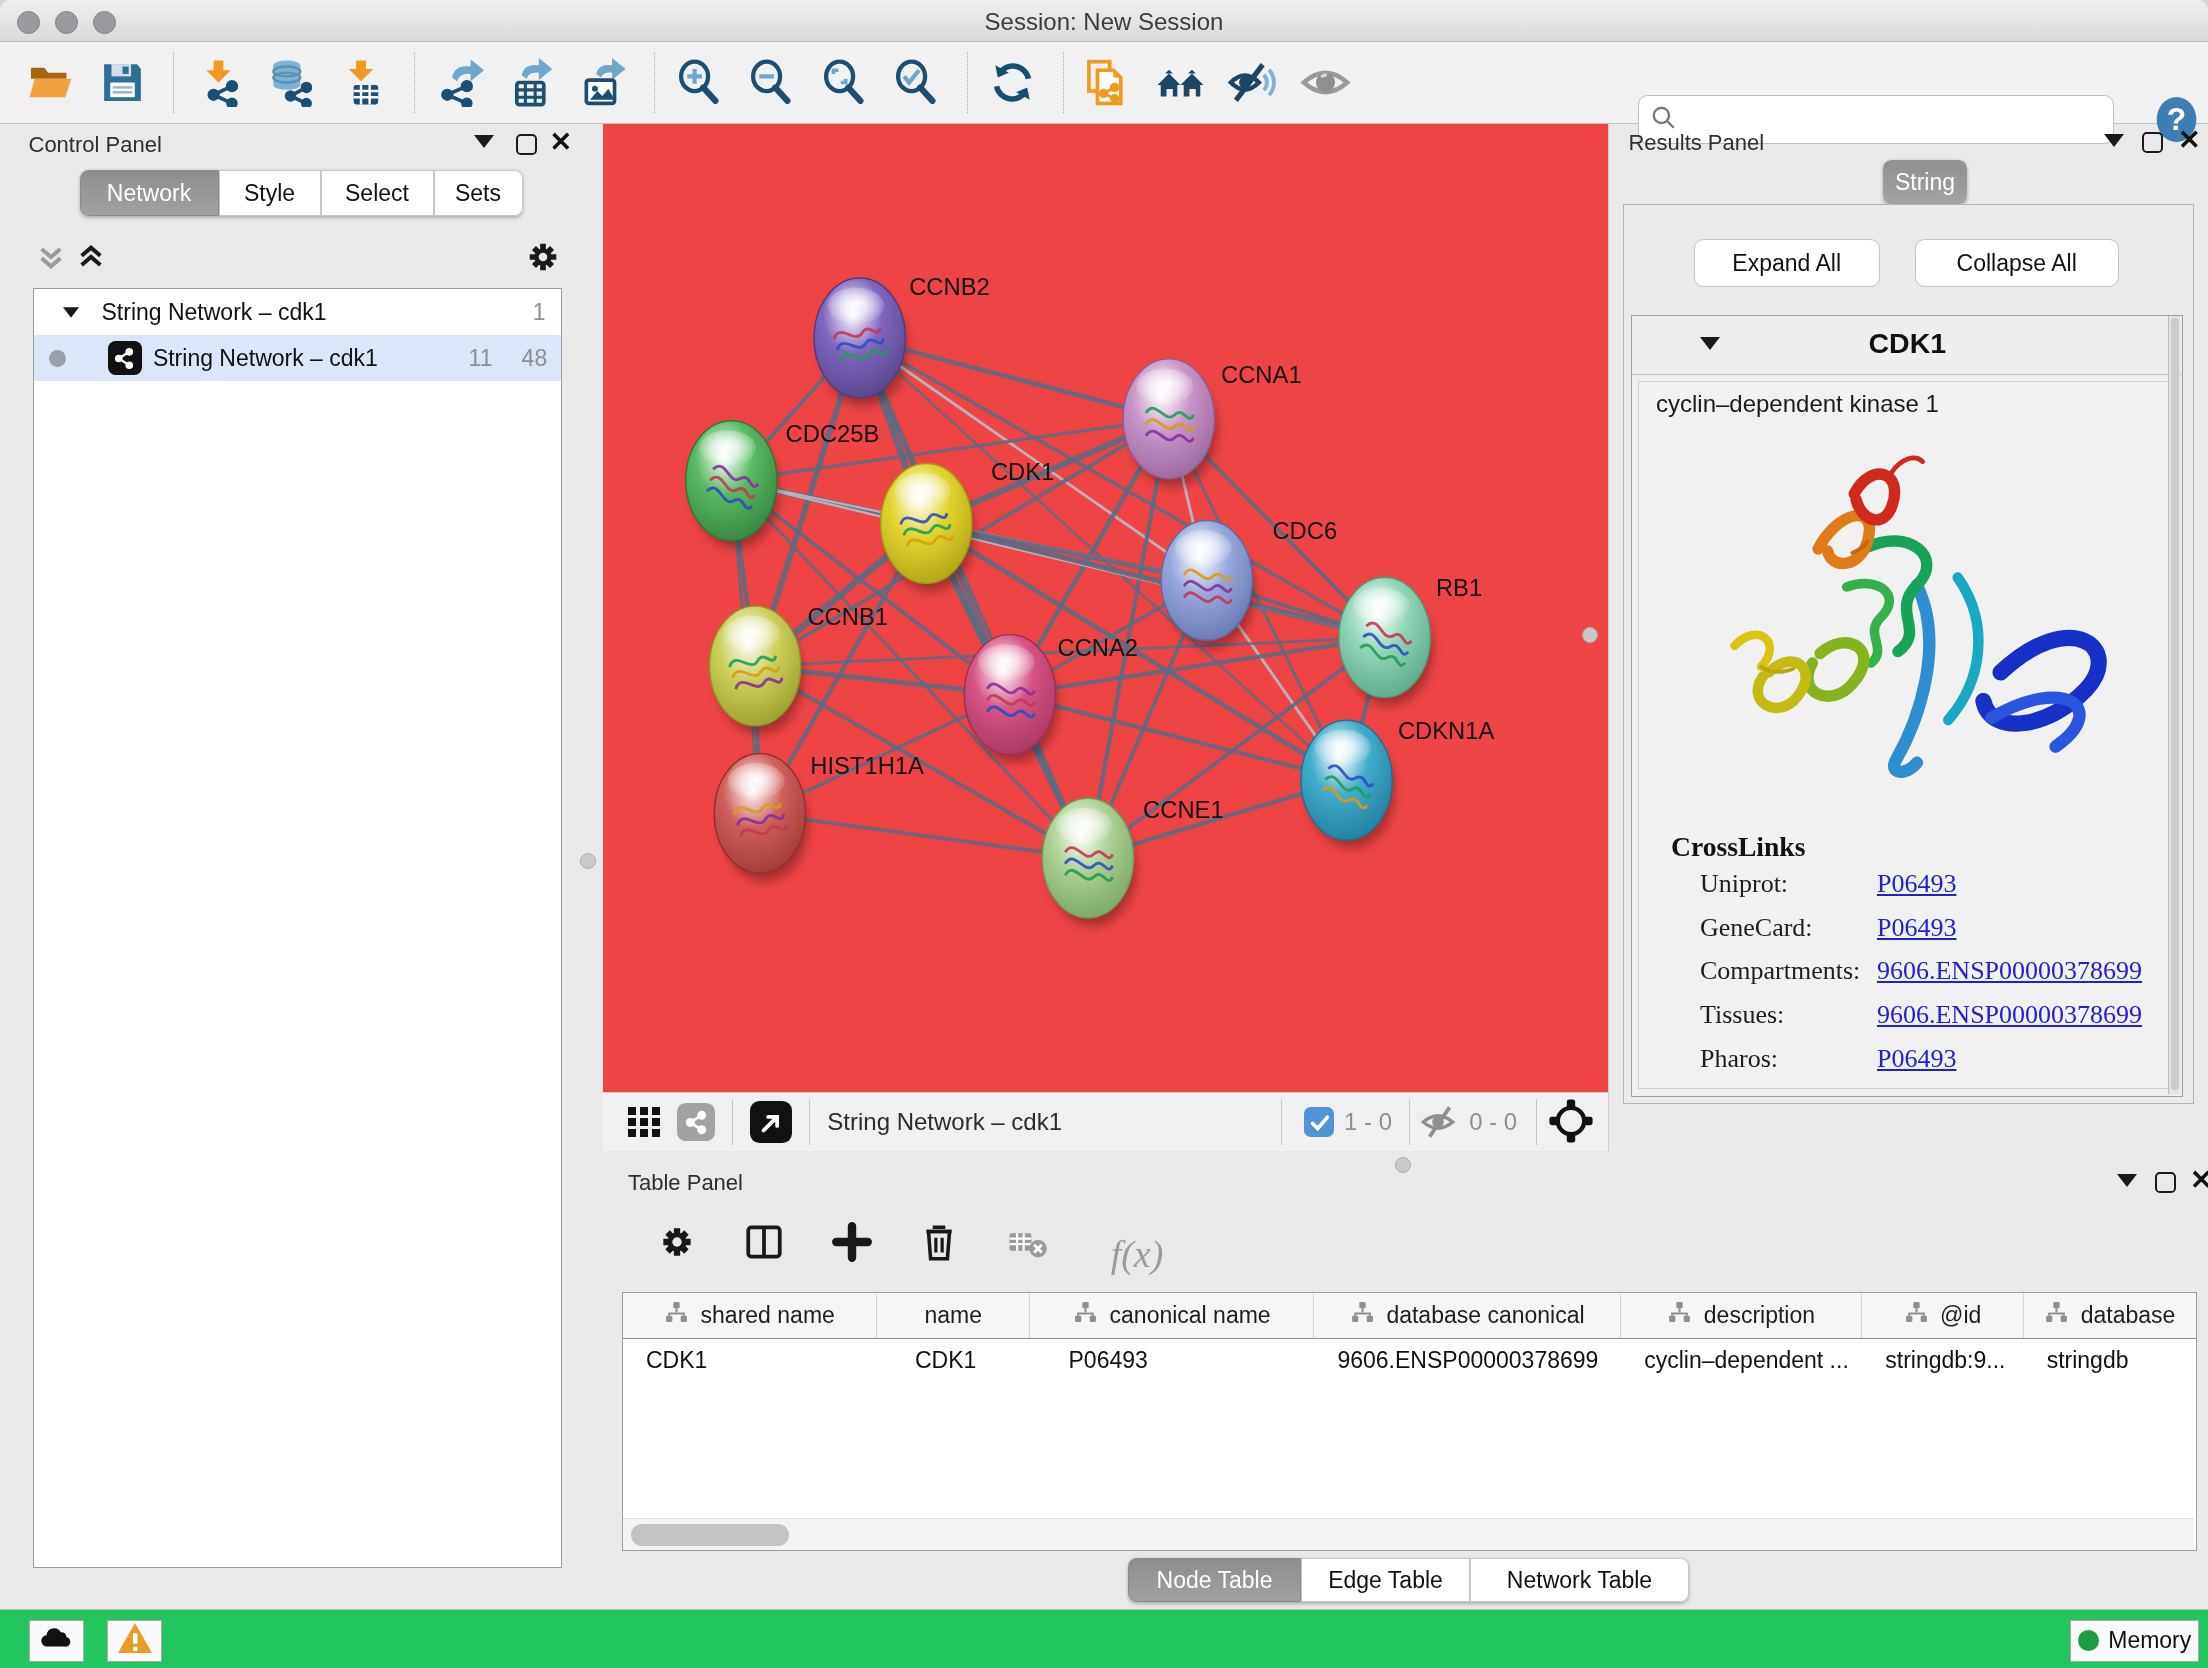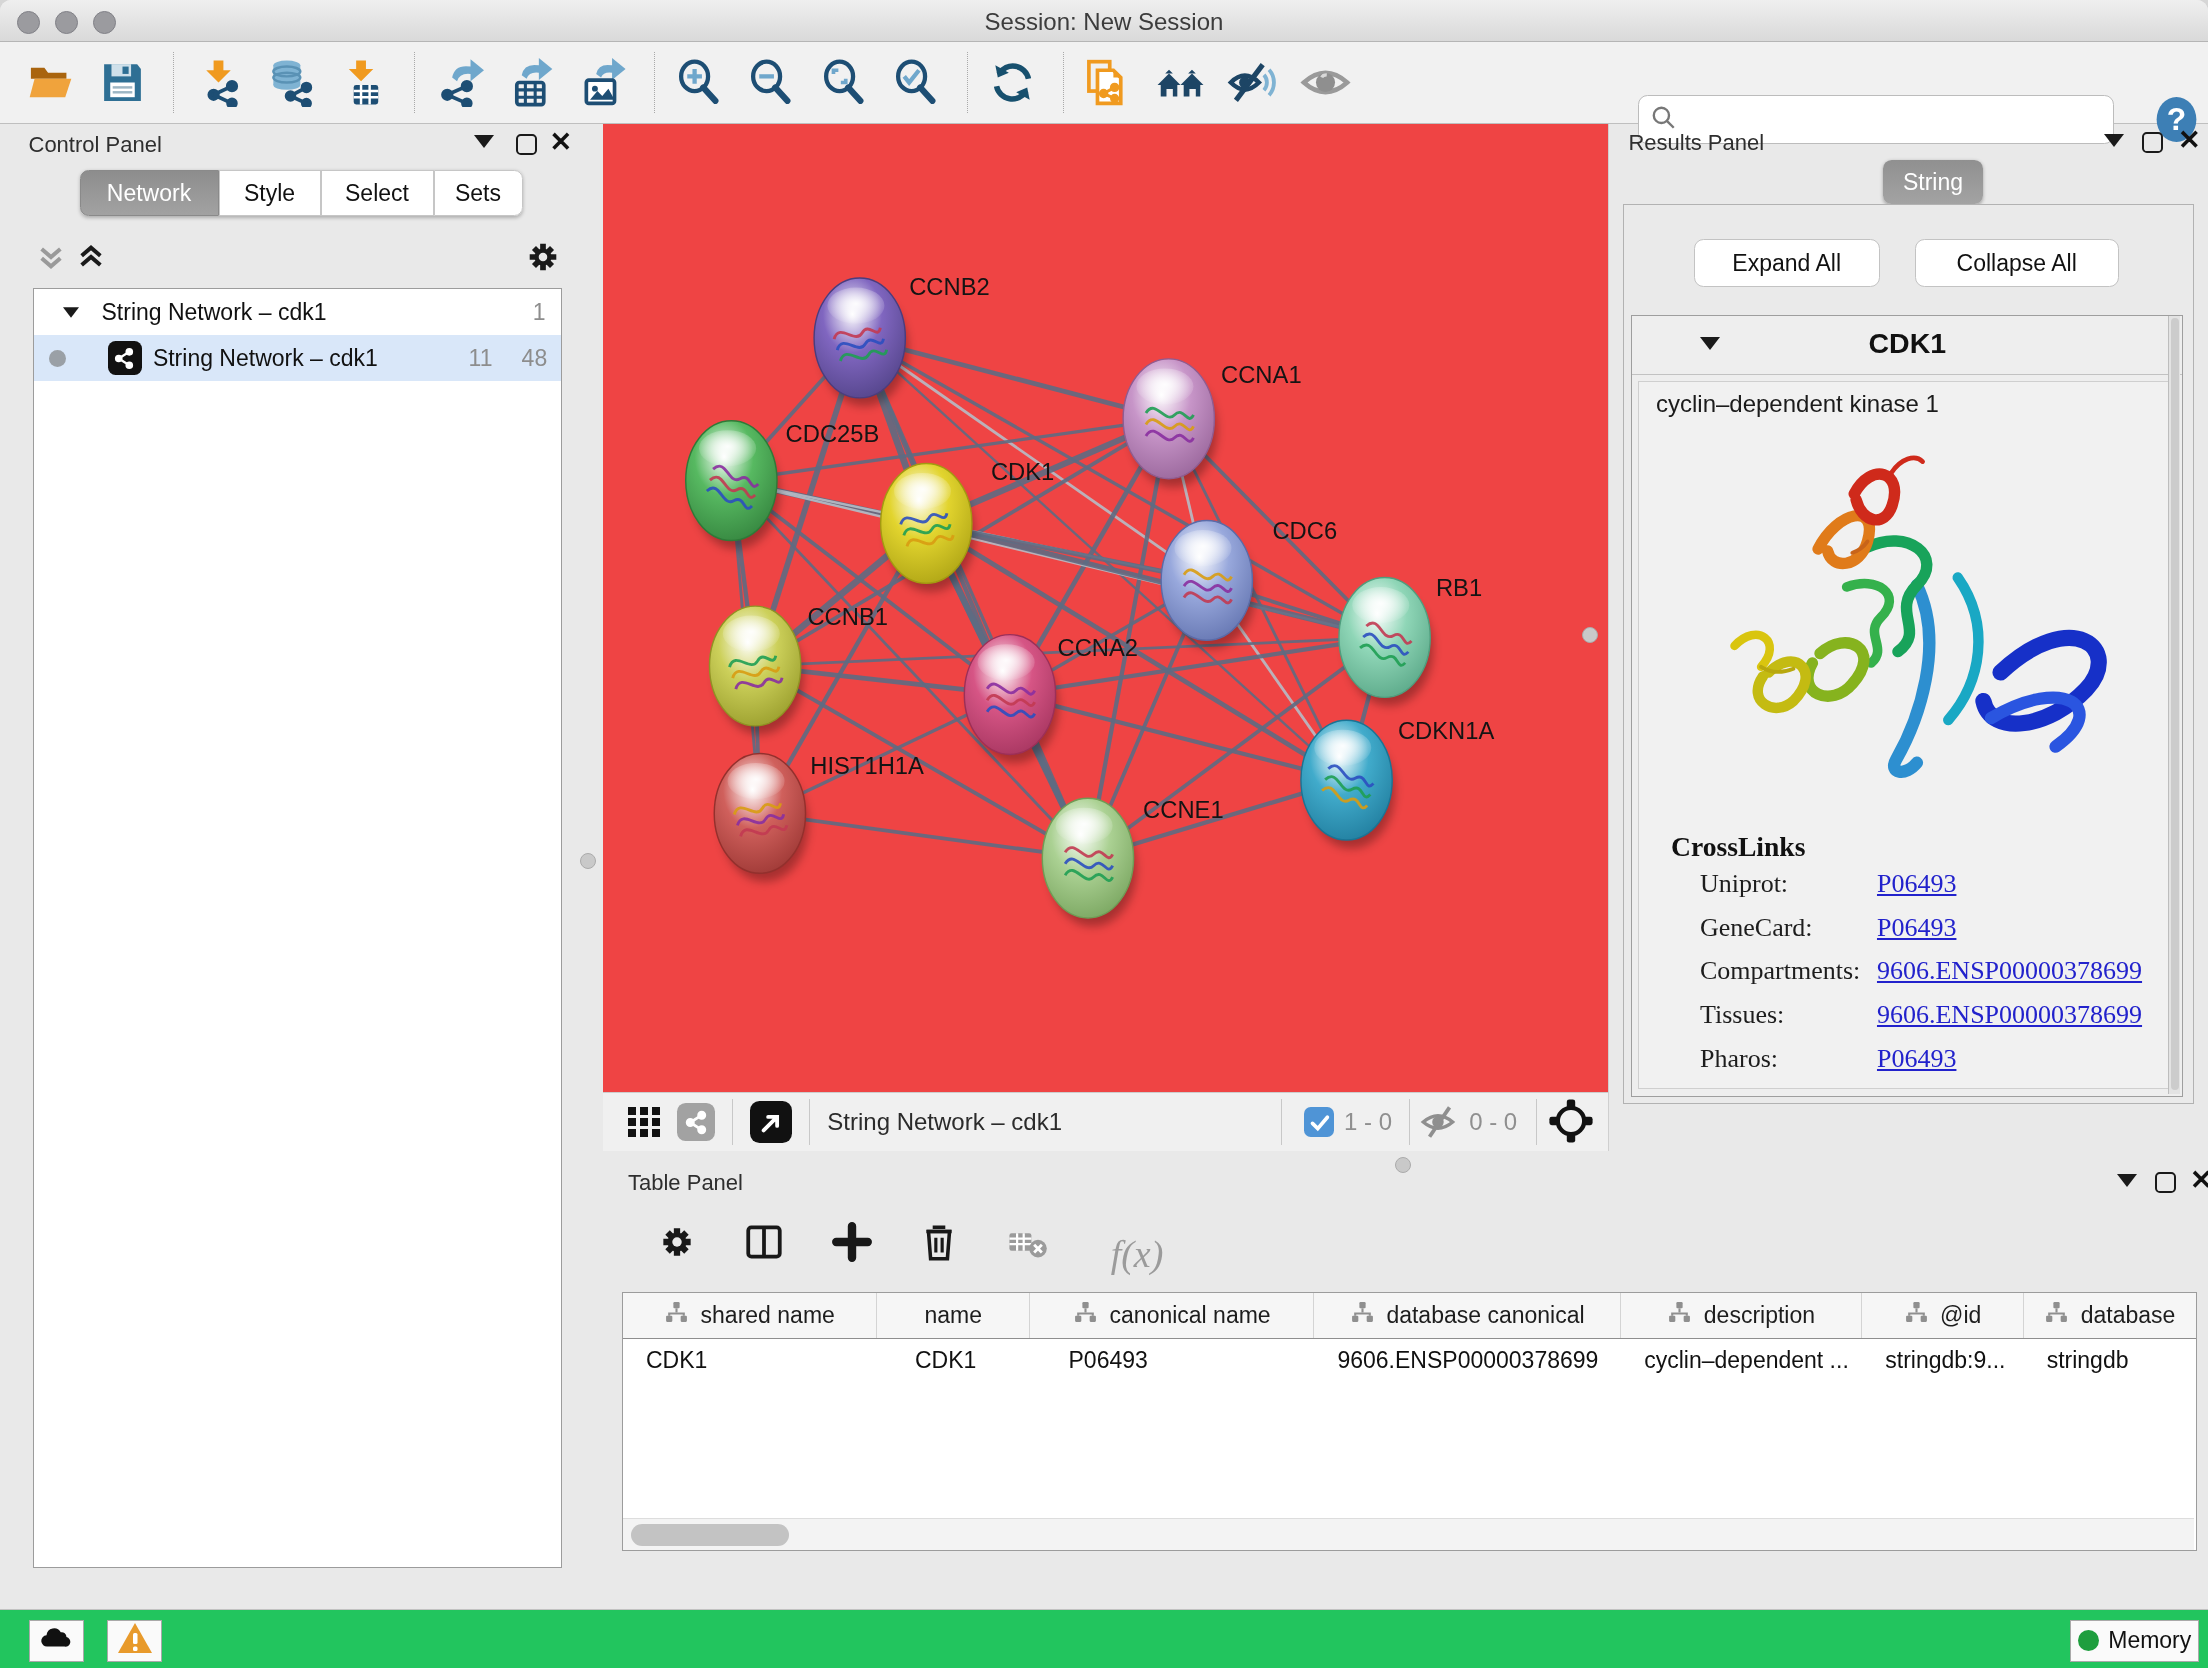--- a/index.html
+++ b/index.html
@@ -67,21 +67,21 @@
     align-items:center; justify-content:center; }
   .black-chip { width:42px; height:42px; background:#111; border-radius:9.5px; display:flex;
     align-items:center; justify-content:center; }
 
   .split-dot { position:absolute; width:16px; height:16px; border-radius:50%; background:#c9c9c9;
     border:1px solid #ababab; }
 
   
   .results-panel { position:absolute; left:1617px; top:124px; width:584px; height:982px; }
   .rp-head { position:absolute; left:11.4px; top:5.7px; }
-  .string-tab { position:absolute; left:266px; top:36px; width:100px; height:44px;
+  .string-tab { position:absolute; left:266px; top:36px; width:84px; height:44px;
     background:linear-gradient(#909090,#a3a3a3); border-radius:8.6px; color:#fff; font-size:23px;
     display:flex; align-items:center; justify-content:center; box-shadow:0 1.9px 3.8px rgba(0,0,0,.3); }
   .rp-outer { position:absolute; left:5.7px; top:80px; width:571px; height:900px; background:#eaeaea;
     border:1.9px solid #b2b2b2; }
   .rp-btn { position:absolute; top:34px; height:48px; background:#fff; border:1.9px solid #c3c3c3;
     border-radius:9.5px; font-size:23px; color:#111; display:flex; align-items:center; justify-content:center; }
   .rp-inner { position:absolute; left:7.6px; top:110px; width:552px; height:782px; background:#eeeeee;
     border:1.9px solid #9e9e9e; overflow:hidden; }
   .rp-sec-head { position:relative; height:59px; border-bottom:1px solid #c2c2c2; }
   .rp-sec-head .caret { position:absolute; left:68px; top:21px; }
@@ -864,20 +864,25 @@
         <div class="td c2">P06493</div>
         <div class="td c3">9606.ENSP00000378699</div>
         <div class="td c4">cyclin–dependent ...</div>
         <div class="td c5">stringdb:9...</div>
         <div class="td c6">stringdb</div>
       </div>
       <div class="hscroll">
           <div class="hthumb"></div>
         </div>
     </div>
+    <div class="tbl-tabs">
+      <div class="tab sel" style="width:173px">Node Table</div>
+      <div class="tab" style="width:169px">Edge Table</div>
+      <div class="tab" style="width:219px">Network Table</div>
+    </div>
   </div>
 
   <div class="statusbar">
     <div class="sb-btn" style="left:28.5px;width:55px">
         <span><svg width="38" height="38" viewBox="0 0 40 40">
             <path d="M11 28a6 6 0 01-1-12 8 8 0 0115-3 5 5 0 016 5 5 5 0 01-2 10z" fill="#111"></path>
           </svg></span>
       </div>
     <div class="sb-btn" style="left:107px;width:55px">
         <span><svg width="40" height="40" viewBox="0 0 40 40">

